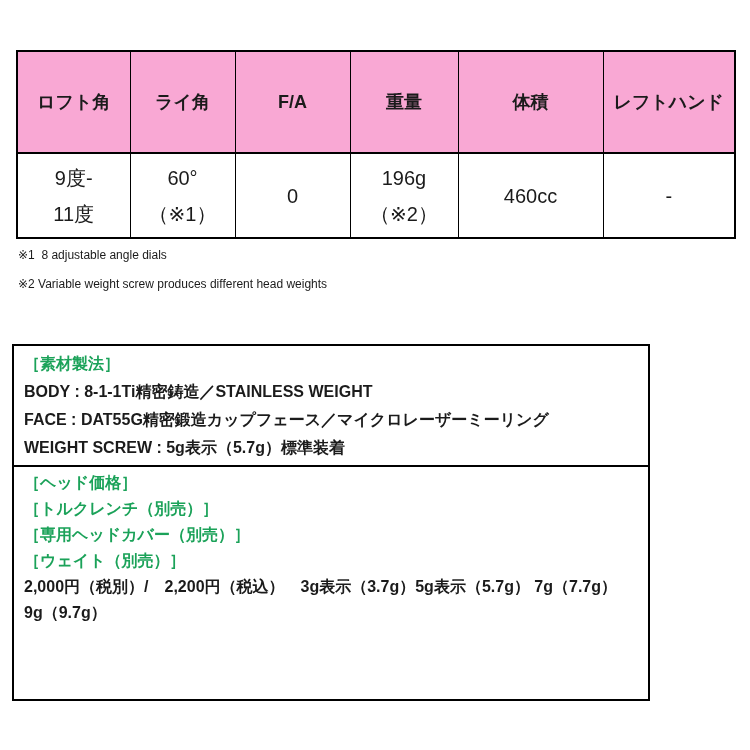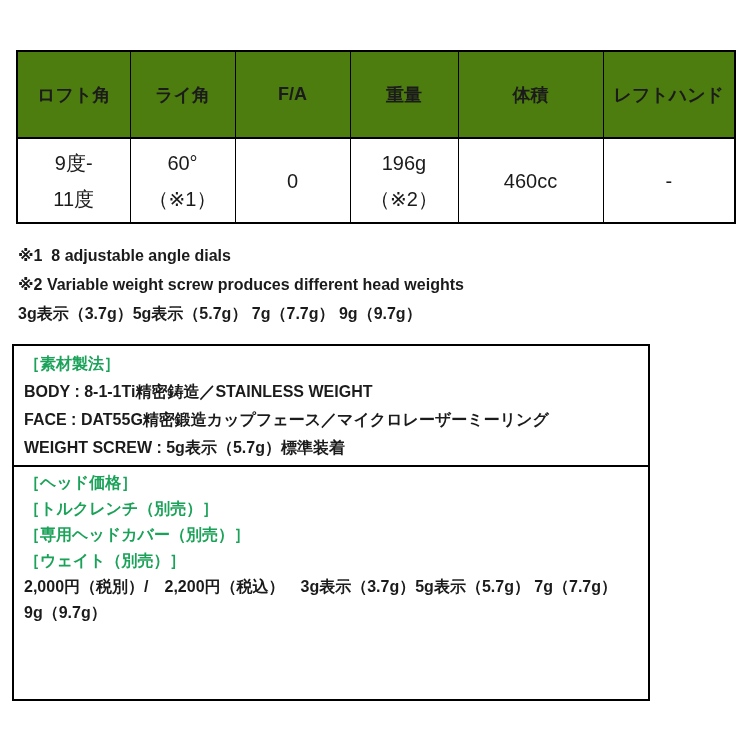--- a/index.html
+++ b/index.html
@@ -23,22 +23,22 @@
     border-collapse: collapse;
     table-layout: fixed;
     border: 2px solid #000;
   }
   table.spec-table th, table.spec-table td {
     border: 1px solid #000;
     text-align: center;
     vertical-align: middle;
   }
   table.spec-table th {
-    background: #4d7c0f;
-    height: 87px;
+    background: #f9a8d4;
+    height: 102px;
     font-size: 18px;
     font-weight: 700;
   }
   table.spec-table thead th { border-bottom: 2px solid #000; }
   table.spec-table td {
     height: 85px;
     font-size: 20px;
     font-weight: 400;
     white-space: pre-line;
     line-height: 36px;
@@ -46,22 +46,22 @@
   }
 
   
   .notes {
     position: absolute;
     left: 18px;
     top: 241px;
     width: 714px;
   }
   .note-line {
-    font-size: 16px;
-    font-weight: 700;
+    font-size: 12px;
+    font-weight: 400;
     line-height: 29px;
     white-space: pre-wrap;
   }
 
   
   .box {
     position: absolute;
     left: 12px;
     width: 638px;
     border: 2px solid #000;
@@ -114,21 +114,20 @@
 （※2）</td>
         <td>460cc</td>
         <td>-</td>
       </tr>
     </tbody>
   </table>
 
   <div class="notes">
     <div class="note-line">※1  8 adjustable angle dials</div>
     <div class="note-line">※2 Variable weight screw produces different head weights</div>
-    <div class="note-line">3g表示（3.7g）5g表示（5.7g） 7g（7.7g） 9g（9.7g）</div>
   </div>
 
   <div class="box box-material">
     <div class="bline green">［素材製法］</div>
     <div class="bline">BODY : 8-1-1Ti精密鋳造／STAINLESS WEIGHT</div>
     <div class="bline">FACE : DAT55G精密鍛造カップフェース／マイクロレーザーミーリング</div>
     <div class="bline">WEIGHT SCREW : 5g表示（5.7g）標準装着</div>
   </div>
 
   <div class="box box-price">

